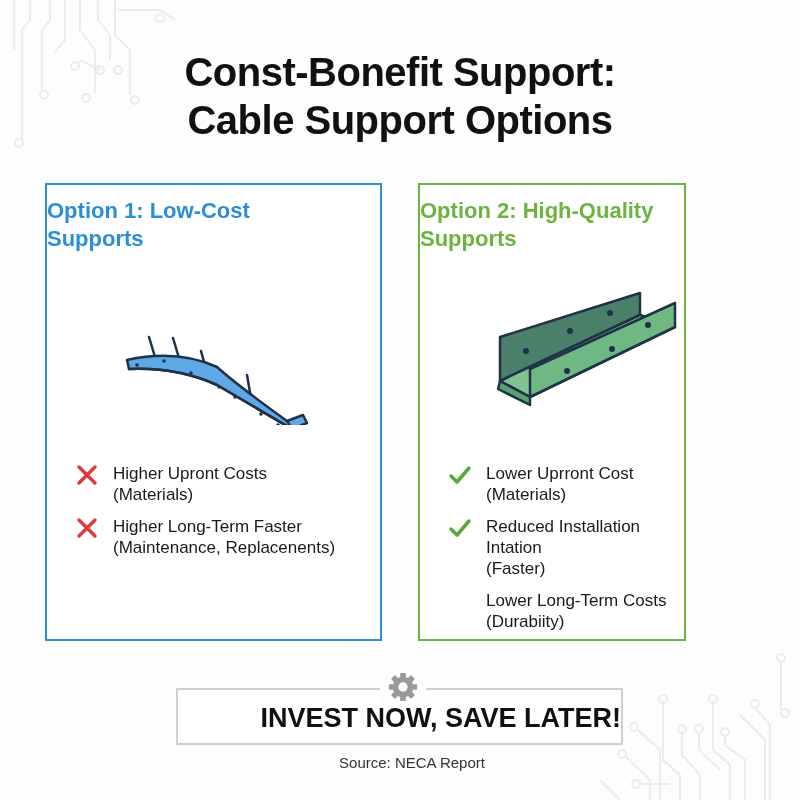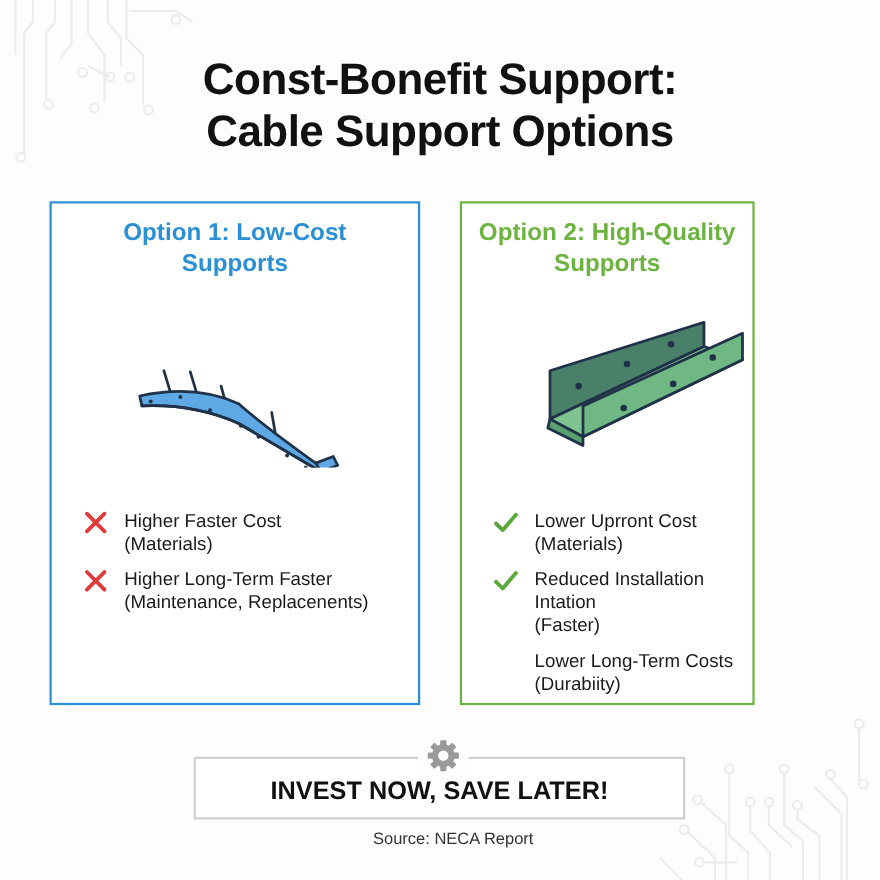--- a/index.html
+++ b/index.html
@@ -2,29 +2,29 @@
 <html><head>
 <meta charset="utf-8">
 <style>
   html, body { margin:0; padding:0; }
   body { width:800px; height:800px; background:#fdfdfd; position:relative; overflow:hidden; font-family:"Liberation Sans", sans-serif; }
   .circuit { position:absolute; pointer-events:none; }
   .title { position:absolute; left:0; top:48px; width:800px; text-align:center; font-weight:bold; font-size:40px; line-height:48px; color:#111; letter-spacing:-0.5px; }
   .card { position:absolute; top:183px; height:458px; background:#fff; box-sizing:border-box; border:2px solid; }
   .card.c1 { left:45px; width:337px; border-color:#2b8fd6; }
   .card.c2 { left:418px; width:268px; border-color:#6cb33f; }
-  .card-title { position:absolute; left:0; top:12px; width:100%; text-align:center; font-weight:bold; font-size:22px; line-height:28px; }
+  .card-title { position:absolute; left:0; top:12px; width:100%; text-align:left; font-weight:bold; font-size:22px; line-height:28px; }
   .c1 .card-title { color:#2b8fd6; }
   .c2 .card-title { color:#6cb33f; }
   .illus { position:absolute; }
   .items { position:absolute; left:28px; top:278px; right:10px; }
   .item { position:relative; padding-left:38px; font-size:17px; line-height:21px; color:#1a1a1a; margin-bottom:11px; }
   .item .ic { position:absolute; left:0; top:0; width:24px; height:24px; }
   .banner { position:absolute; left:176px; top:688px; width:447px; height:57px; box-sizing:border-box; border:2px solid #cfcfcf; background:#fff; }
-  .banner-text { position:absolute; left:0; top:12px; width:100%; text-align:center; font-weight:bold; font-size:23px; line-height:32px; color:#111; }
+  .banner-text { position:absolute; left:0; top:12px; width:100%; text-align:right; font-weight:bold; font-size:27px; line-height:32px; color:#111; }
   .gear { position:absolute; left:386px; top:670px; width:34px; height:34px; background:#fdfdfd; }
   .gear-wrap { position:absolute; left:380px; top:672px; width:46px; height:32px; background:#fdfdfd; }
   .source { position:absolute; left:0; top:754px; width:800px; text-align:center; font-size:15px; color:#333;padding-left:12px; }
 </style>
 </head>
 <body>
 
 <svg class="circuit" style="left:0;top:0" width="200" height="160" viewBox="0 0 200 160">
   <g fill="none" stroke="#ececec" stroke-width="2">
     <path d="M14 0 V50"></path>
@@ -103,21 +103,21 @@
       <circle cx="128" cy="92" r="1.8"></circle>
         <circle cx="154" cy="109" r="1.8"></circle>
       <circle cx="171" cy="120" r="1.8"></circle>
     </g>
   </svg>
   <div class="items">
     <div class="item">
       <svg class="ic" viewBox="0 0 24 24">
           <path d="M4 4 L20 20 M20 4 L4 20" stroke="#e03a3a" stroke-width="3.5" stroke-linecap="round"></path>
         </svg>
-      <div>Higher Faster Cost</div>
+      <div>Higher Upront Costs</div>
       <div>(Materials)</div>
     </div>
     <div class="item">
       <svg class="ic" viewBox="0 0 24 24">
           <path d="M4 4 L20 20 M20 4 L4 20" stroke="#e03a3a" stroke-width="3.5" stroke-linecap="round"></path>
         </svg>
     </div>
     <div class="item">
       <div>Higher Long-Term Faster</div>
       <div>(Maintenance, Replacenents)</div>

